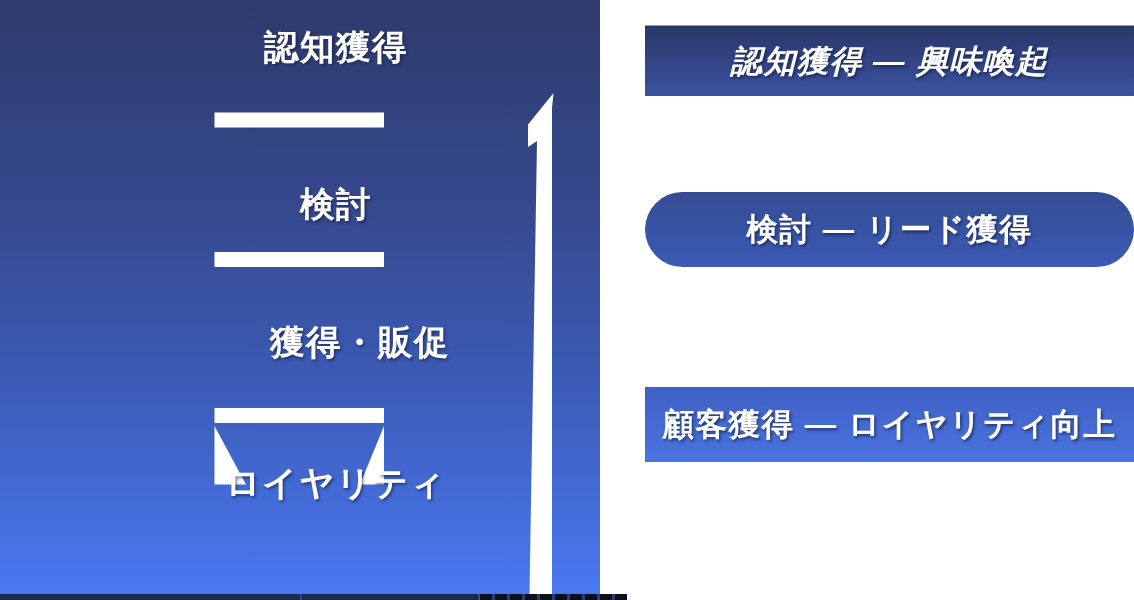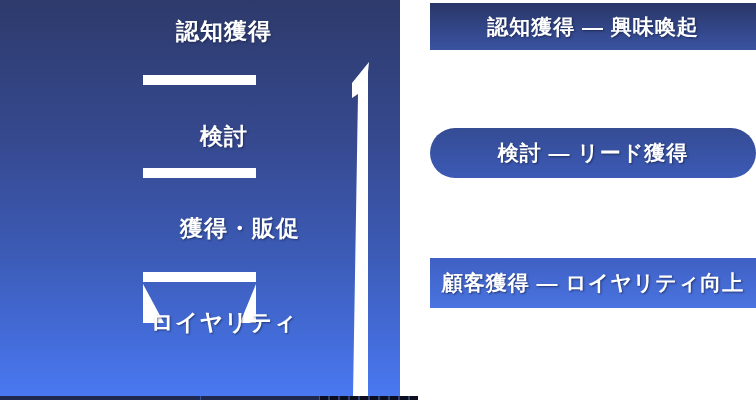--- a/index.html
+++ b/index.html
@@ -33,21 +33,21 @@
   .edge-seg-b{width:118px;height:4px;background:#1f2950;border-right:1px solid #39549f;}
   .edge-seg-c{
     flex:1;height:4px;
     background:repeating-linear-gradient(90deg,#0c0f1e 0 8px,#2e3c6e 8px 10px);
   }
   .map-bar{
     position:absolute;left:430px;width:326px;display:flex;align-items:center;justify-content:center;
     color:#ffffff;font-weight:bold;font-size:21px;letter-spacing:1px;
     text-shadow:1px 1px 2px rgba(12,22,54,.6);
   }
-  .bar1{top:3px;height:47px;background:linear-gradient(180deg,#293667,#3a53a2);}
+  .bar1{top:17px;height:47px;background:linear-gradient(180deg,#293667,#3a53a2);font-style:italic;}
   .bar2{top:128px;height:50px;background:linear-gradient(180deg,#354c94,#3c5ab6);border-radius:25px;}
   .bar3{top:258px;height:50px;background:linear-gradient(180deg,#3f60c4,#4a74e0);}
 </style>
 </head>
 <body>
 
 <div class="stage-canvas"></div>
 
 <svg class="overlay-svg" viewBox="0 0 756 400">
   <polygon points="369,62 352,83 352,98 358,94 353,396 368,396 368,72" fill="#ffffff"></polygon>

